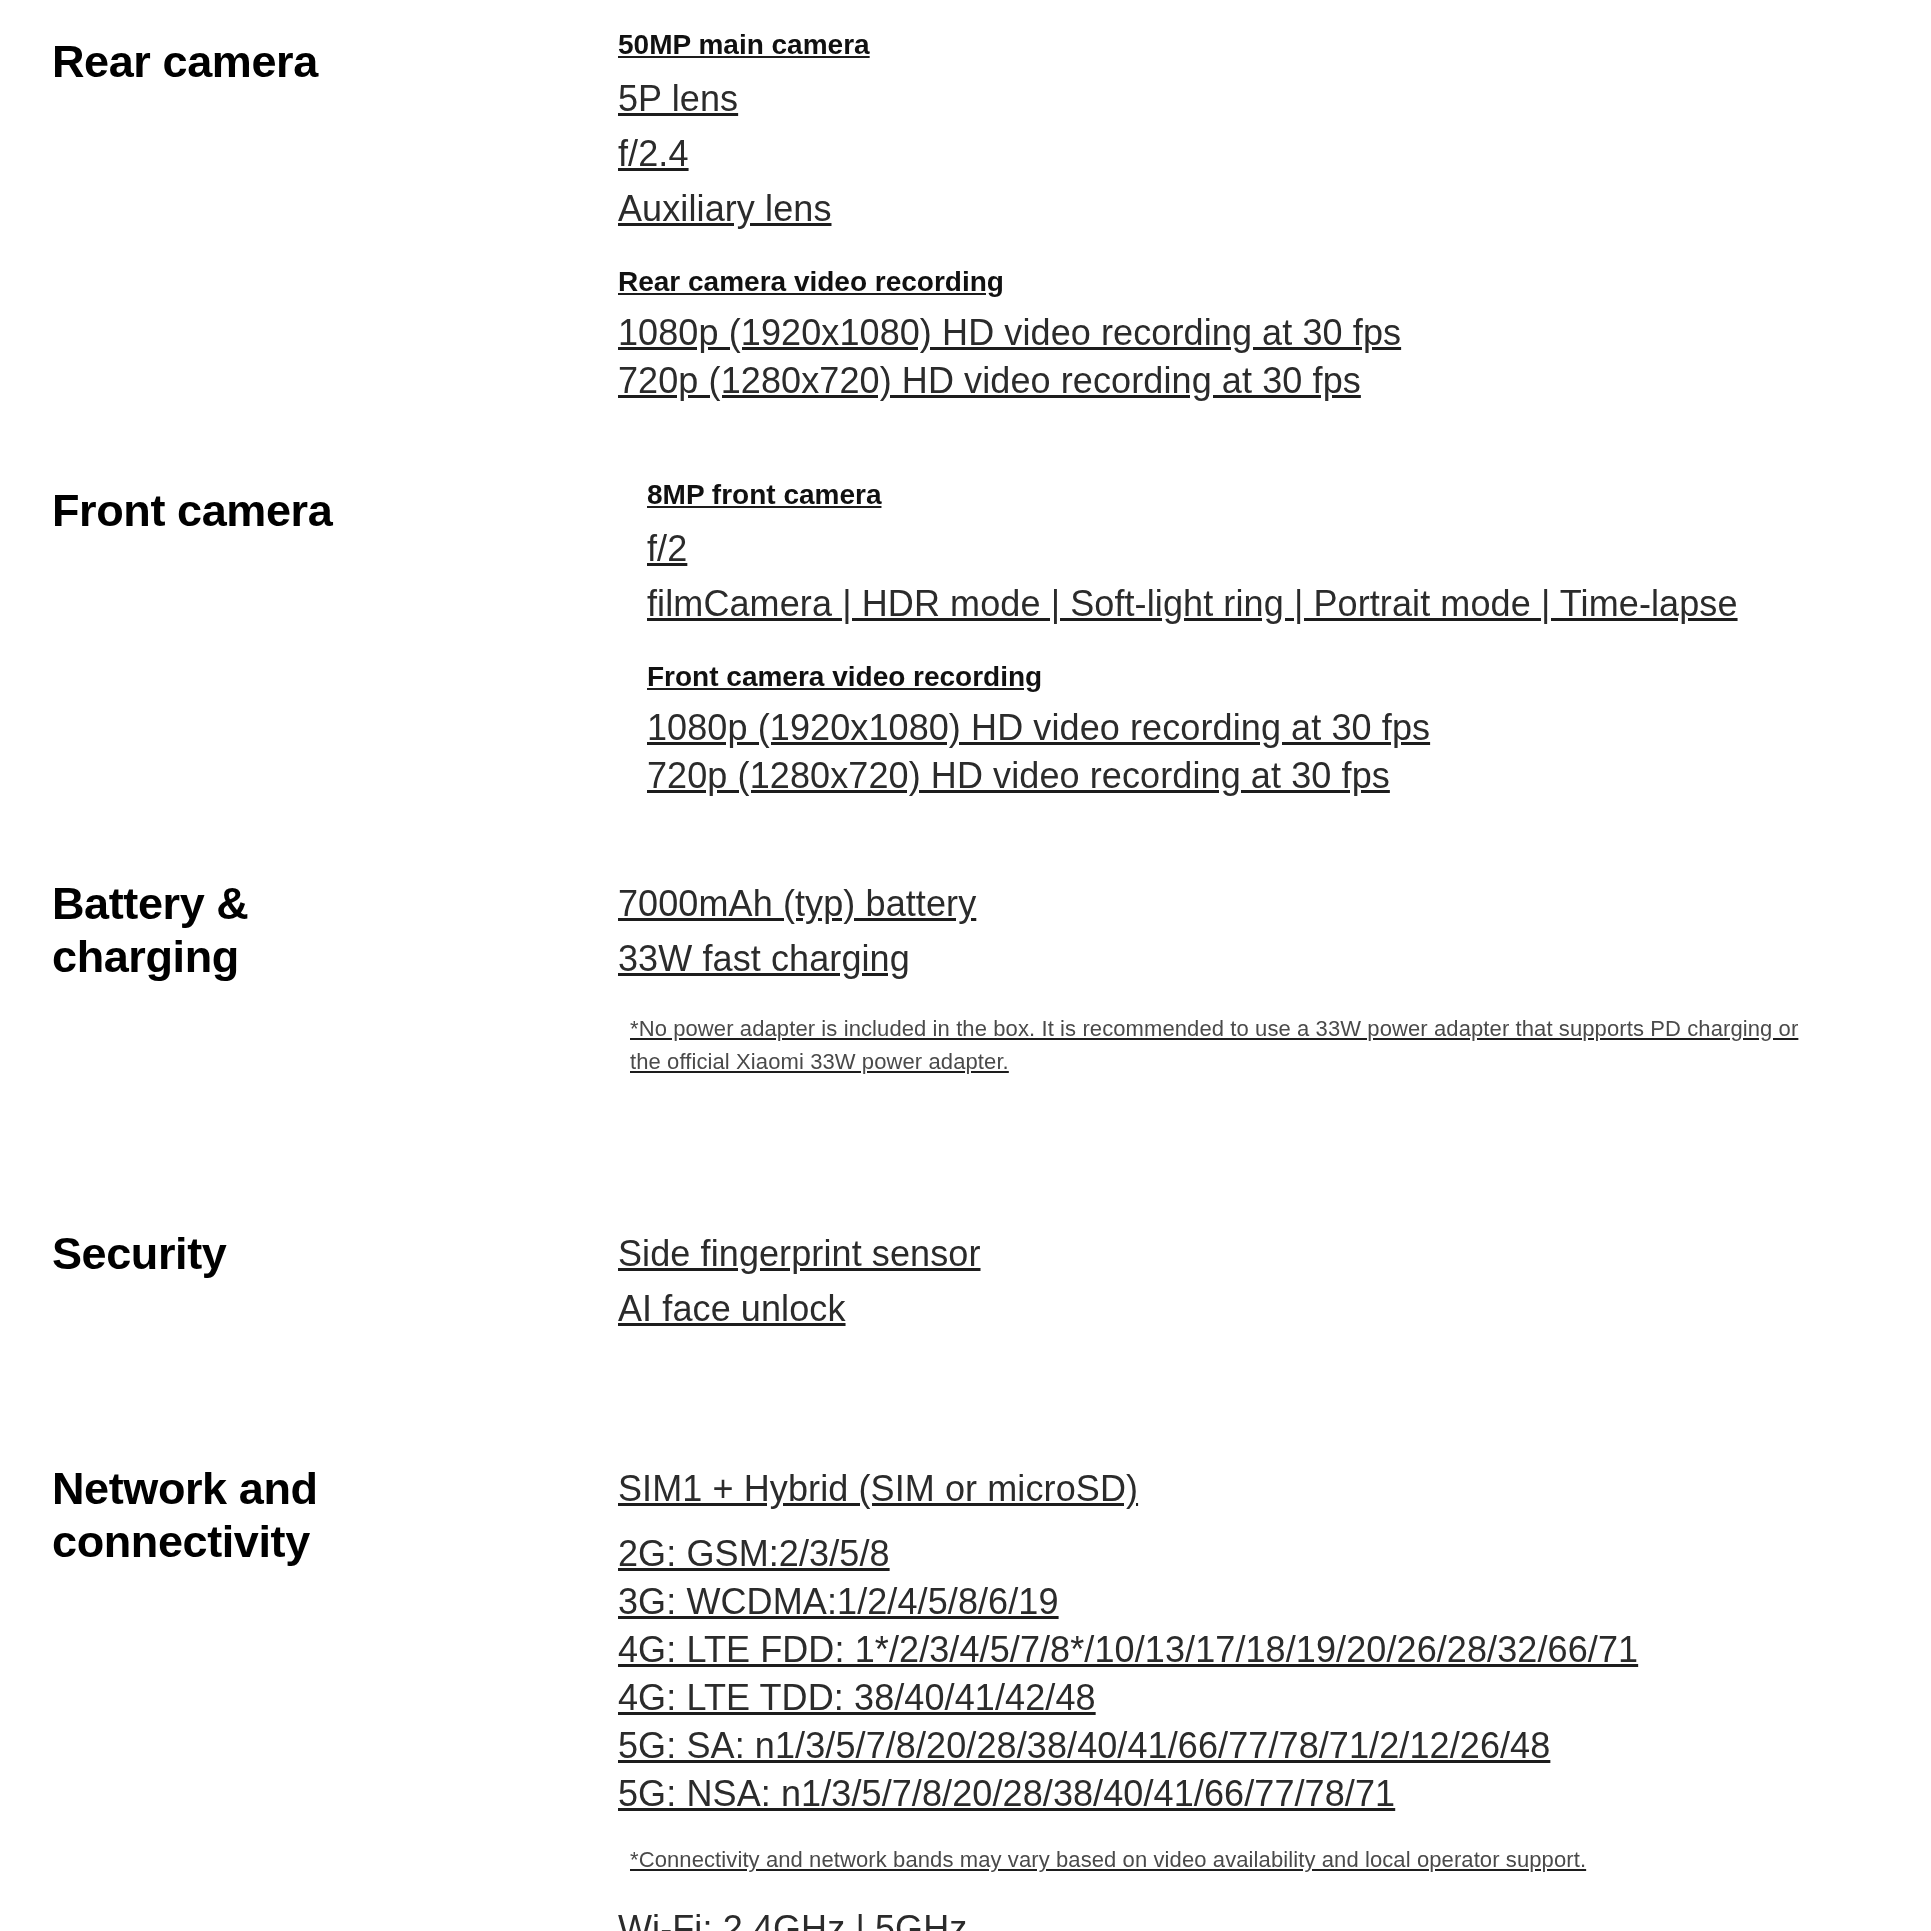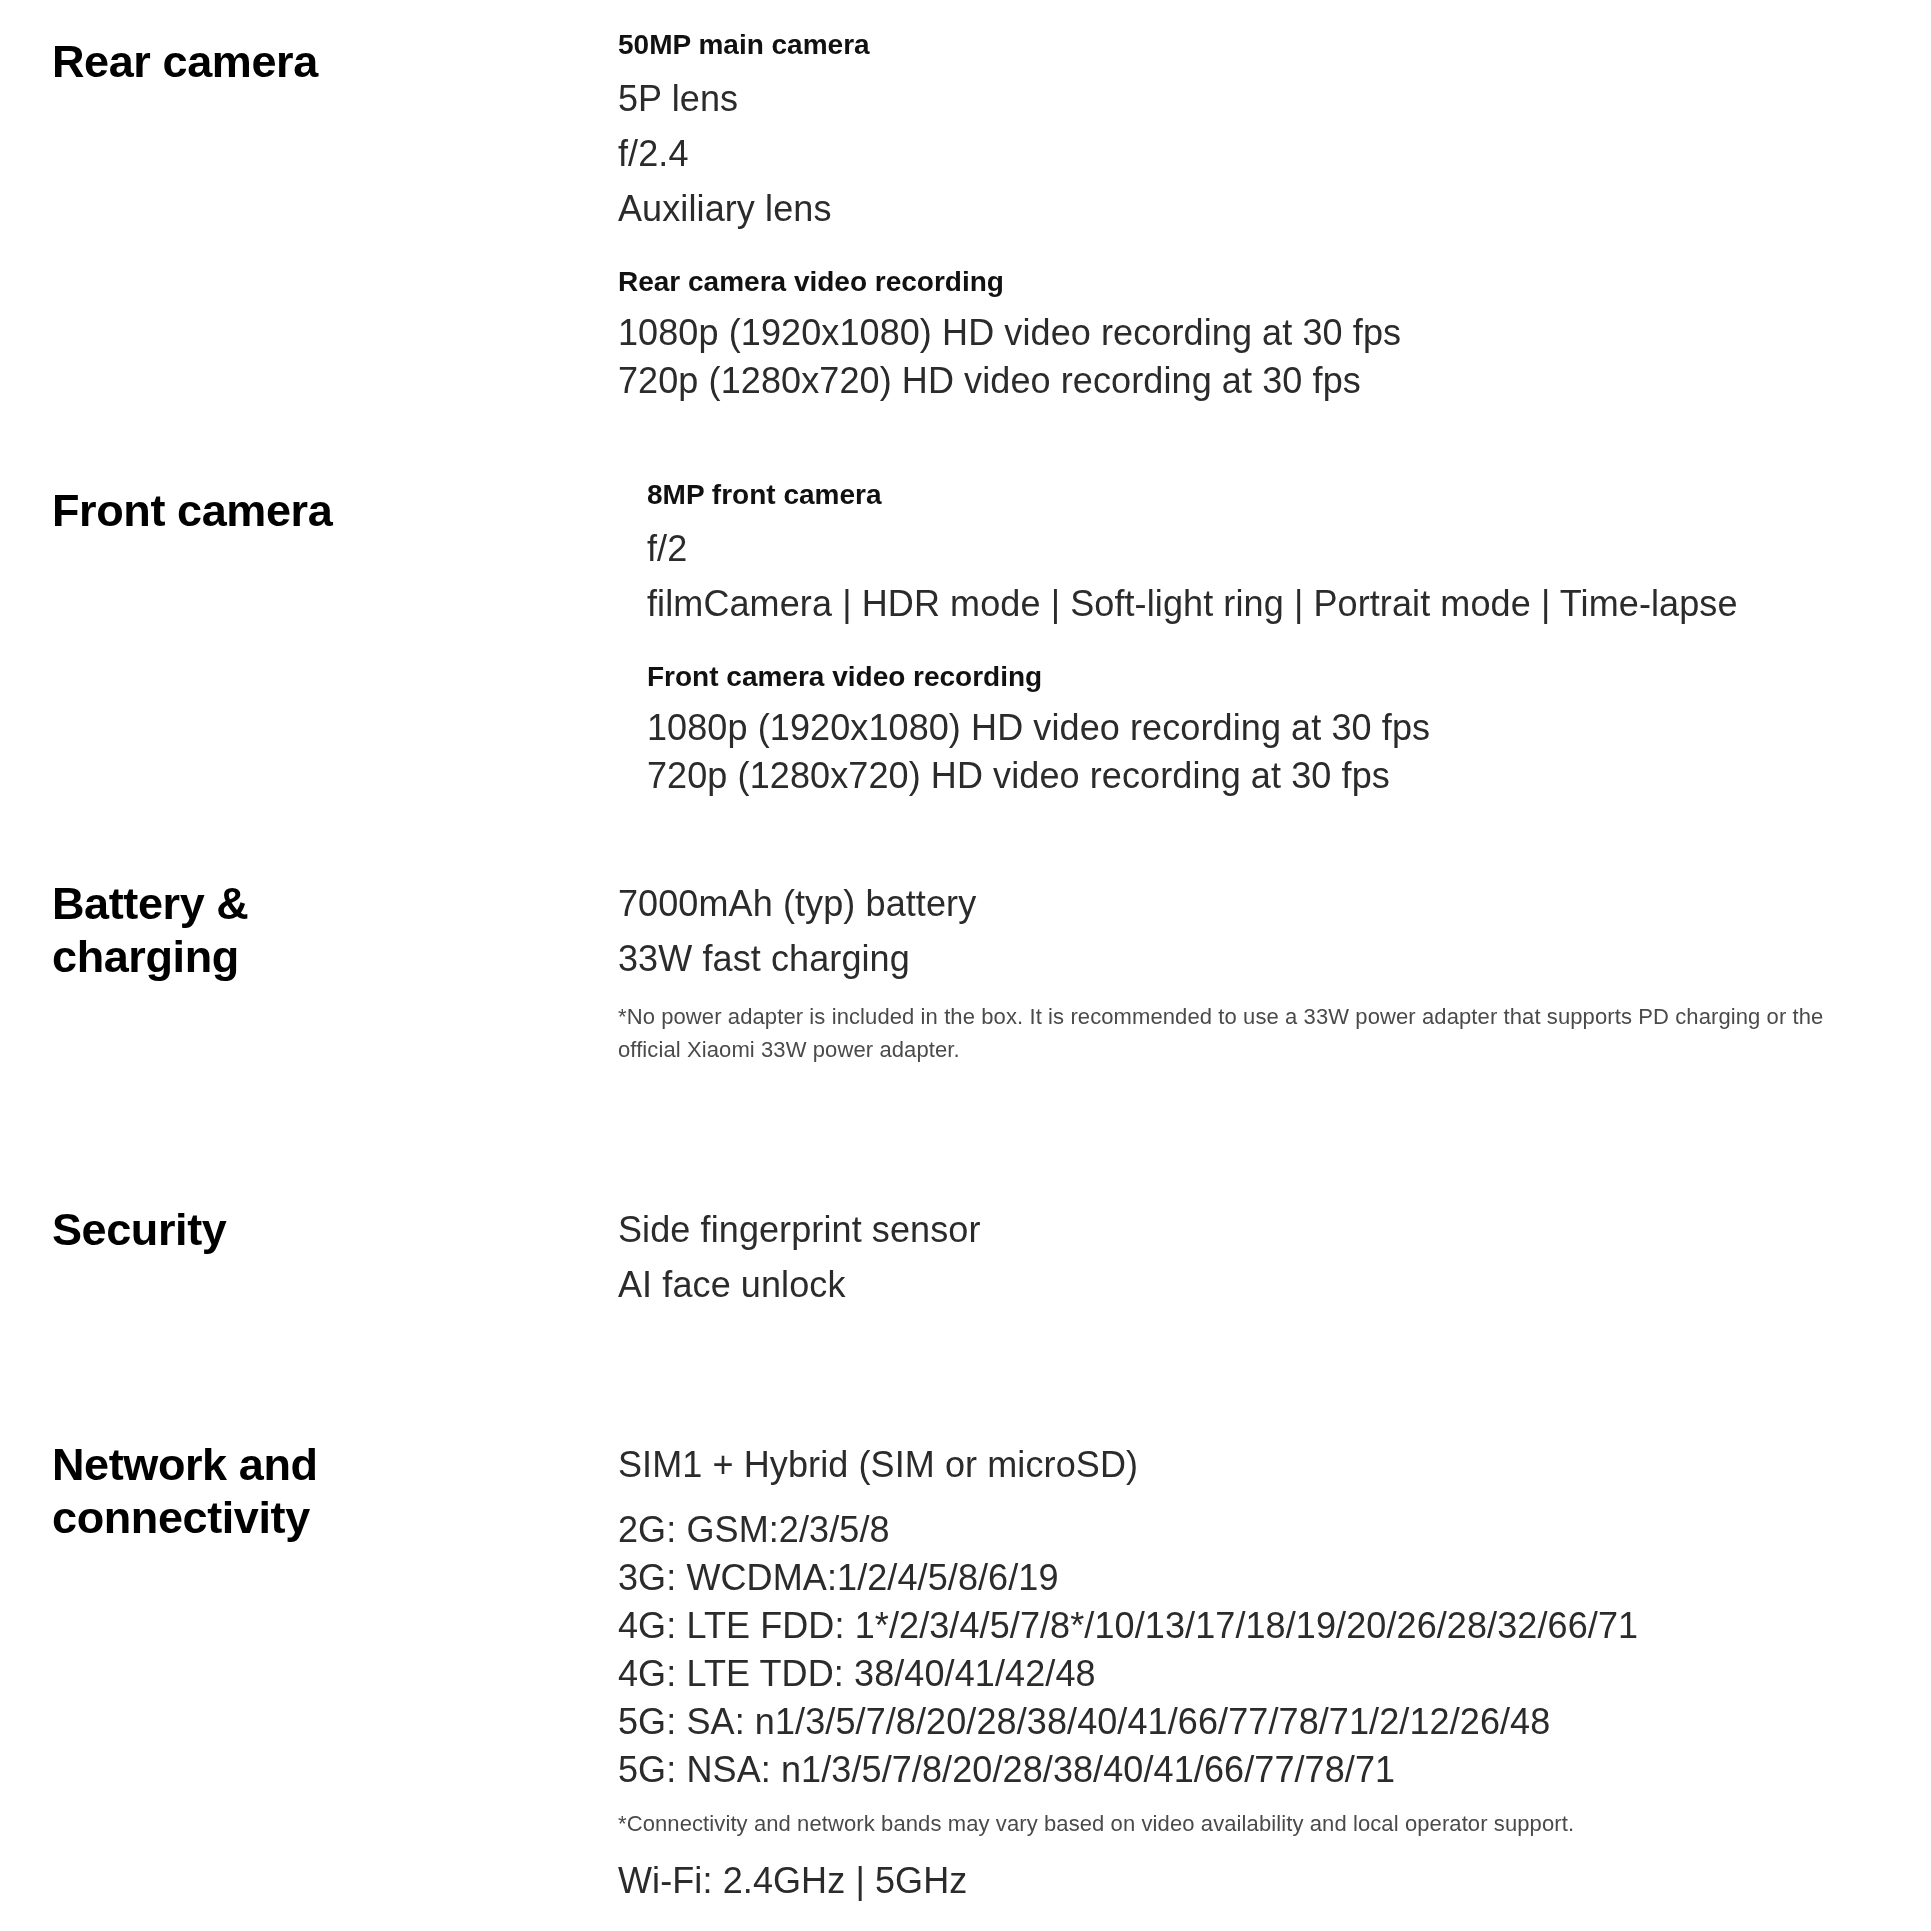--- a/index.html
+++ b/index.html
@@ -29,20 +29,21 @@
   .spec-label-col {
     width: 618px;
     flex: 0 0 618px;
     padding-left: 52px;
     box-sizing: border-box;
   }
   .spec-value-col {
     flex: 1 1 auto;
     padding-right: 107px;
     box-sizing: border-box;
+    text-decoration: underline;
   }
   .spec-label {
     font-size: 45px;
     font-weight: 700;
     line-height: 1.18;
     letter-spacing: -0.4px;
     color: #000000;
     margin: 0;
   }
   .group {
@@ -65,21 +66,21 @@
     letter-spacing: 0.1px;
   }
   .g-line.tight {
     line-height: 1.33;
   }
   .g-note {
     font-size: 22px;
     font-weight: 400;
     line-height: 1.5;
     color: #4a4a4a;
-    margin: 0;
+    margin: 12px;
     letter-spacing: 0.1px;
   }
   
   .row-rear { padding-top: 25px; }
   .row-rear .spec-label-col { padding-top: 9.7px; }
   .row-front { padding-top: 70px; gap: 29px; }
   .row-front .spec-label-col { padding-top: 9.7px; }
   .row-battery { padding-top: 77px; }
   .row-battery .spec-label-col { padding-top: 0px; }
   .row-security { padding-top: 137px; }

